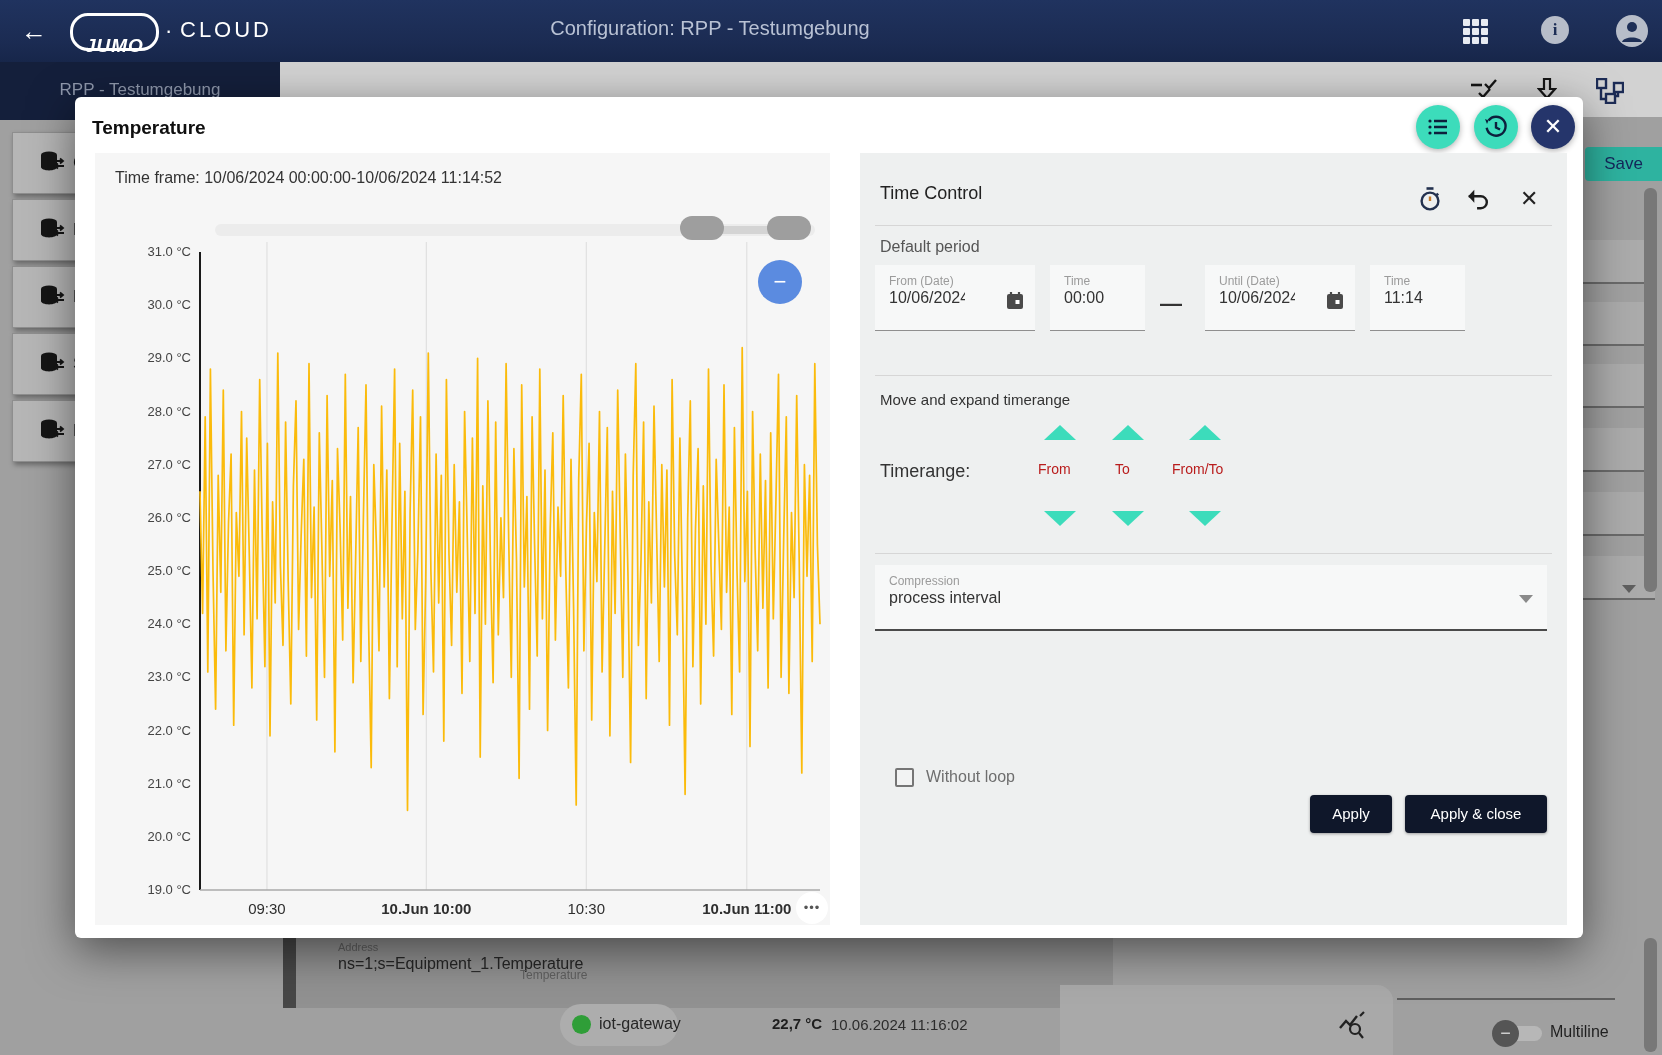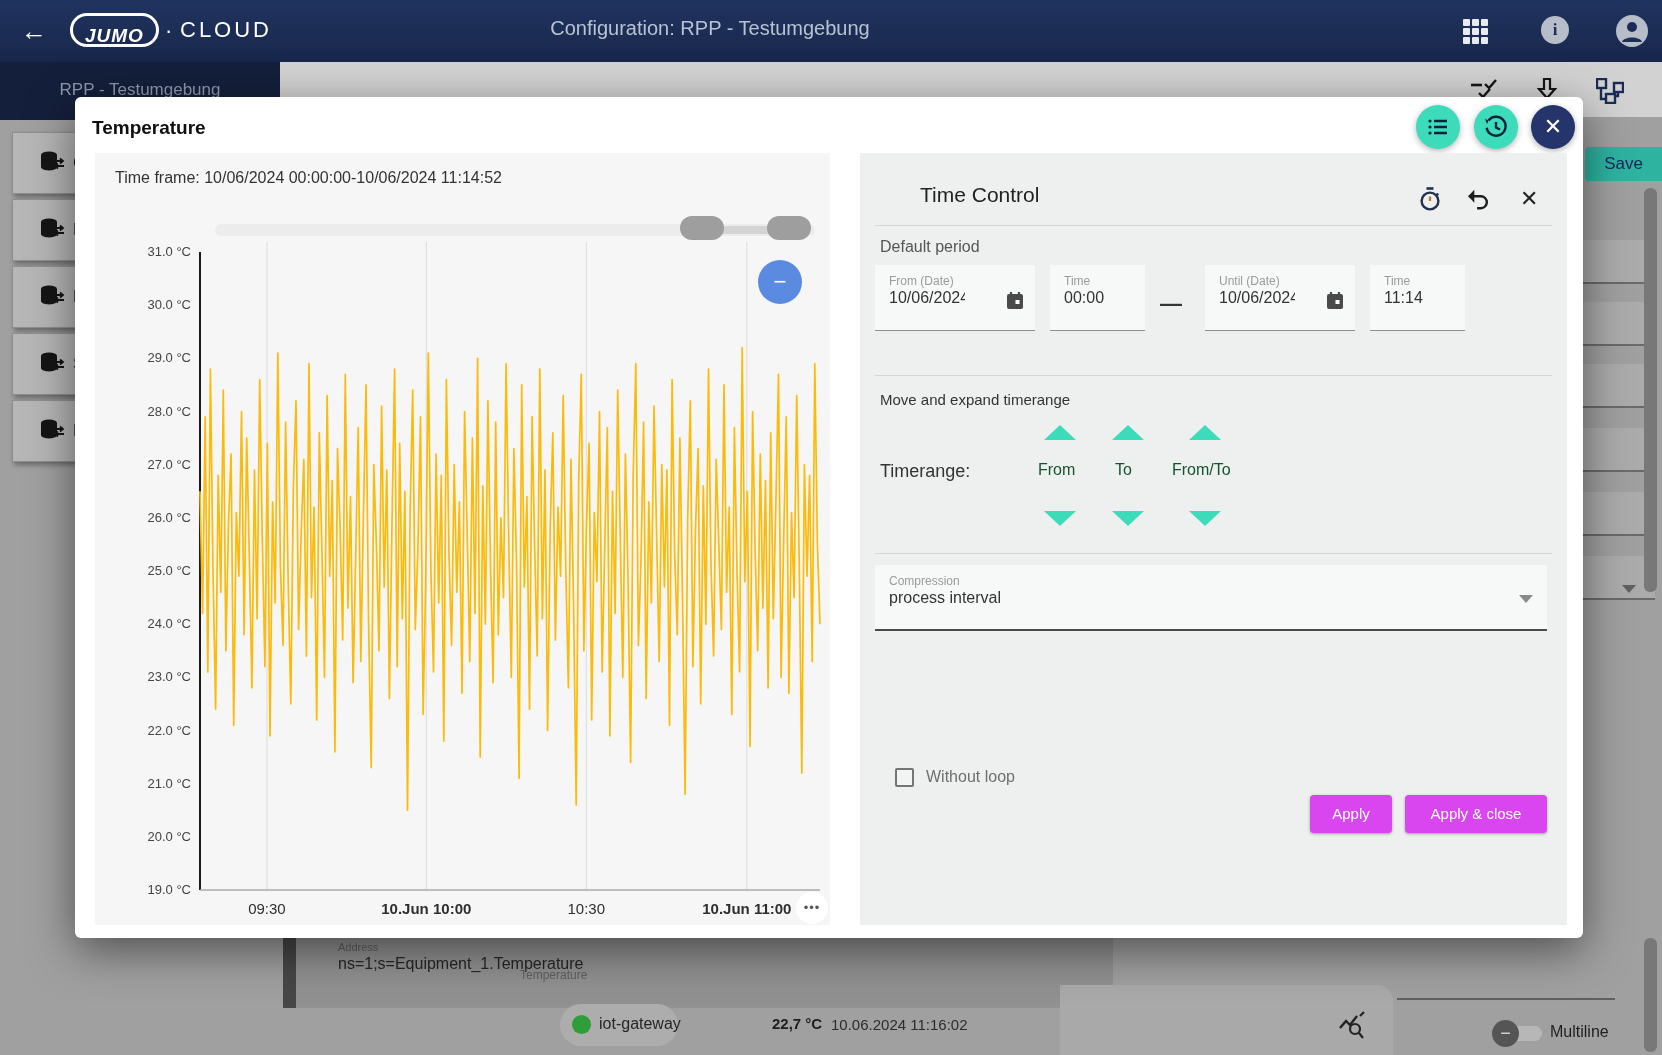--- a/index.html
+++ b/index.html
@@ -2,21 +2,21 @@
 <html><head>
 <meta charset="utf-8">
 <style>
   html,body{margin:0;padding:0;background:#666;}
   *{box-sizing:border-box;font-family:"Liberation Sans",sans-serif;}
   #stage{position:relative;width:1662px;height:1055px;overflow:hidden;background:#a0a0a0;}
   .abs{position:absolute;}
   
   #topbar{left:0;top:0;width:1662px;height:62px;background:linear-gradient(180deg,#20335f 0%,#1b2b52 70%,#17264a 100%);z-index:40;}
   #back-arrow{left:16px;top:13px;width:36px;height:36px;color:#fff;font-size:26px;line-height:36px;text-align:center;cursor:pointer;}
-  #jumo-pill{left:70px;top:13px;height:34px;padding:6px 12px;border:3px solid #fff;border-radius:18px;color:#fff;font-weight:bold;font-style:italic;font-size:19px;line-height:28px;letter-spacing:1px;}
+  #jumo-pill{left:70px;top:13px;height:34px;padding:16px 12px;border:3px solid #fff;border-radius:18px;color:#fff;font-weight:bold;font-style:italic;font-size:19px;line-height:28px;letter-spacing:1px;}
   #logo-dot{left:165px;top:18px;color:#fff;font-size:22px;}
   #logo-cloud{left:180px;top:17px;color:#fff;font-size:22px;letter-spacing:3px;font-weight:400;}
   #page-title{left:400px;top:17px;width:620px;text-align:center;color:#b9c2d4;font-size:20px;}
   .topbar-icon{top:17px;width:30px;height:30px;}
   #grid-icon{left:1463px;display:grid;grid-template-columns:7px 7px 7px;grid-template-rows:7px 7px 7px;gap:2px;top:19px;}
   #grid-icon span{background:#e8ebf2;border-radius:1px;}
   .circle-icon{border-radius:50%;background:#b7bdc9;color:#1d2e56;text-align:center;}
   #info-icon{left:1541px;top:16px;width:28px;height:28px;font-size:17px;line-height:28px;font-weight:bold;font-family:"Liberation Serif",serif;}
   #avatar-icon{left:1616px;top:15px;width:32px;height:32px;}
   
@@ -59,36 +59,36 @@
   #chart-panel{left:20px;top:56px;width:735px;height:772px;background:#f6f6f6;}
   #timeframe{left:20px;top:16px;font-size:16px;color:#333;}
   #range-track{left:120px;top:71px;width:600px;height:12px;background:#ececec;border-radius:6px;}
   #range-selected{left:600px;top:73px;width:100px;height:8px;background:#d4d4d4;}
   .range-handle{top:63px;width:44px;height:24px;background:#9e9e9e;border-radius:12px;cursor:ew-resize;}
   #chart-svg-holder{left:0;top:0;width:735px;height:772px;}
   #zoom-out-btn{left:663px;top:107px;width:44px;height:44px;border-radius:50%;background:#5b8be0;color:#fff;font-size:22px;line-height:44px;text-align:center;cursor:pointer;}
   #chart-menu-btn{left:701px;top:739px;width:32px;height:32px;border-radius:50%;background:#fff;color:#555;font-size:13px;letter-spacing:1px;line-height:32px;text-align:center;cursor:pointer;}
   
   #tc-panel{left:785px;top:56px;width:707px;height:772px;background:#eef0f0;}
-  #tc-title{left:20px;top:30px;font-size:21px;color:#222;margin-left:40px;}
+  #tc-title{left:20px;top:30px;font-size:18px;color:#222;}
   .tc-hicon{top:33px;width:26px;height:26px;cursor:pointer;}
   .tc-divider{left:15px;width:677px;height:1px;background:#d6d6d6;}
   .tc-section-label{font-size:16px;color:#555;}
   .tc-field{background:#f7f8f8;border-bottom:1px solid #8f8f8f;}
   .tc-field .flbl{margin:9px 0 1px 14px;font-size:12px;color:#9b9b9b;}
   .tc-field .fval{margin-left:14px;font-size:16px;color:#333;white-space:nowrap;}
   .clip{overflow:hidden;width:76px;}
   .cal-icon{position:absolute;right:10px;top:26px;cursor:pointer;}
   .caret{position:absolute;right:14px;top:30px;border-left:7px solid transparent;border-right:7px solid transparent;border-top:8px solid #8a8a8a;cursor:pointer;}
   .tri-up{border-left:16px solid transparent;border-right:16px solid transparent;border-bottom:15px solid #3cdcbb;cursor:pointer;}
   .tri-down{border-left:16px solid transparent;border-right:16px solid transparent;border-top:15px solid #3cdcbb;cursor:pointer;}
-  .tc-col-label{top:308px;font-size:16px;color:#14532d;}
+  .tc-col-label{top:308px;font-size:14px;color:#b91c1c;}
   #wl-box{left:35px;top:615px;width:19px;height:19px;border:2px solid #757575;border-radius:2px;background:#f2f3f3;cursor:pointer;}
   #wl-label{left:66px;top:615px;font-size:16px;color:#6e6e6e;}
-  .navy-btn{top:642px;height:38px;background:#d946ef;color:#fff;font-size:15px;text-align:center;line-height:38px;border-radius:4px;cursor:pointer;box-shadow:0 1px 3px rgba(0,0,0,.35);}
+  .navy-btn{top:642px;height:38px;background:#0f172a;color:#fff;font-size:15px;text-align:center;line-height:38px;border-radius:4px;cursor:pointer;box-shadow:0 1px 3px rgba(0,0,0,.35);}
 </style>
 </head>
 <body>
 
 <div id="stage">
 
   <div id="topbar" class="abs">
     <div id="back-arrow" class="abs">←</div>
     <div id="jumo-pill" class="abs">JUMO</div>
     <div id="logo-dot" class="abs">·</div>

